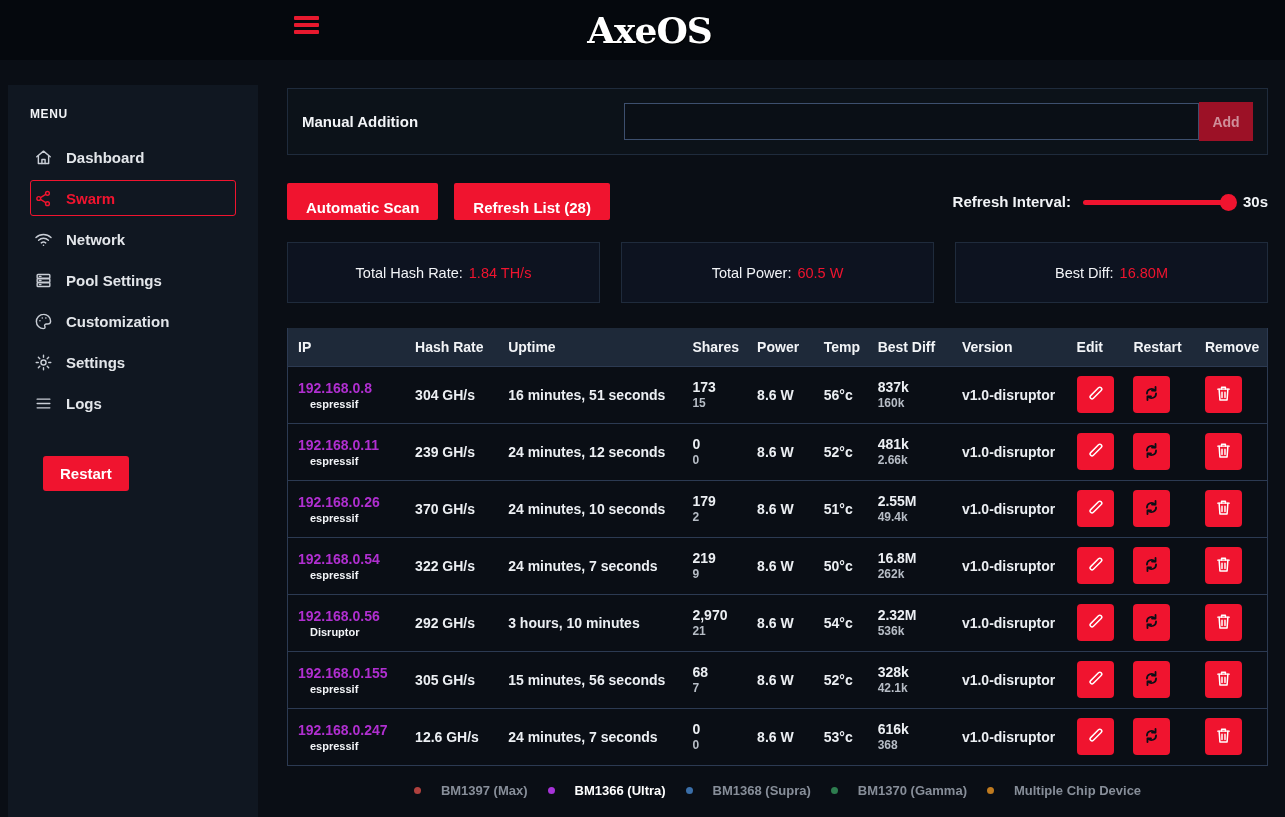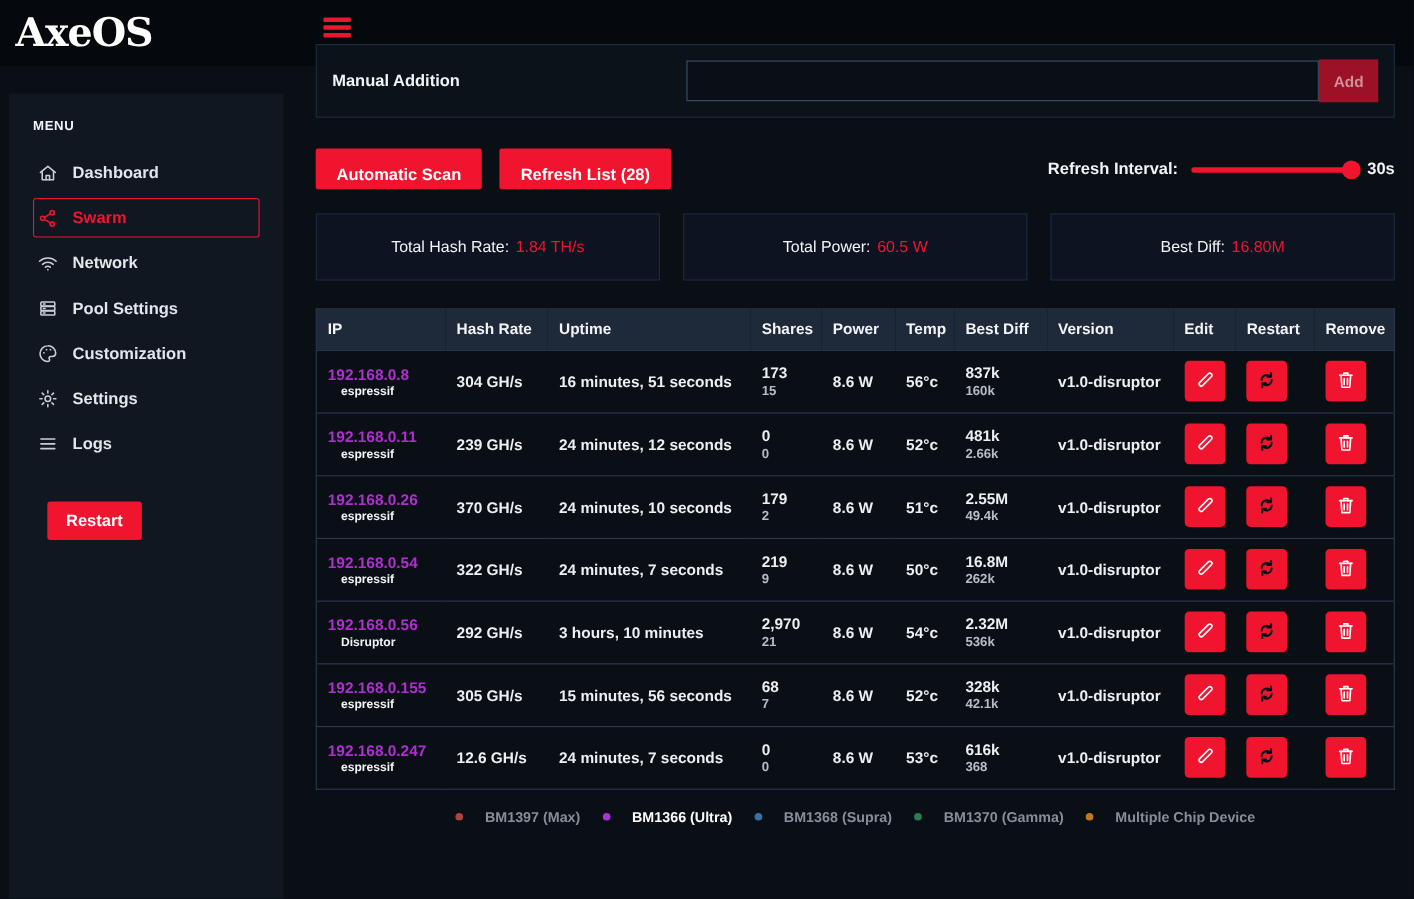--- a/index.html
+++ b/index.html
@@ -6,21 +6,21 @@
   html,body { width:1285px; height:817px; overflow:hidden; }
   body {
     background:#0a0e15;
     font-family:"Liberation Sans", sans-serif;
     color:#e8ebef;
     position:relative;
   }
   
   .topbar {
     position:absolute; top:0; left:0; width:1285px; height:60px;
-    background:#05080d; display:flex; align-items:center;
+    background:#05080d; display:flex; align-items:center;justify-content:center;
   }
   .logo {
     font-family:"DejaVu Serif", serif;
     font-weight:bold; font-style:normal;
     font-size:36px; color:#ffffff; margin-left:14px; letter-spacing:-1px;
     text-shadow:1px 1px 0 #000;
   }
   .hamburger { position:absolute; left:294px; top:16px; width:26px; height:26px; cursor:pointer; }
   .hamburger span { display:block; width:25px; height:4px; background:#e8192e; margin-bottom:3px; border-radius:1px; }
   
@@ -38,21 +38,21 @@
   .side-item.active { border-color:#f0142f; }
   .side-item.active .slabel, .side-item.active .sicon { color:#f0142f; }
   .sicon svg { width:19px; height:19px; stroke:currentColor; fill:none; stroke-width:1.8; stroke-linecap:round; stroke-linejoin:round; }
   .restart-btn {
     margin:30px 0 0 35px; background:#f0142f; color:#fff; border:none; border-radius:3px;
     font-family:inherit; font-size:15px; font-weight:bold; padding:9px 17px; cursor:pointer;
   }
   
   .main { position:absolute; left:287px; top:0; width:981px; }
   .panel {
-    margin-top:40px; border:1px solid #1f2b3c; background:#0c1219;
+    margin-top:88px; border:1px solid #1f2b3c; background:#0c1219;
     height:67px; display:flex; align-items:center; padding:0 14px;
   }
   .panel-label { width:322px; font-size:15px; font-weight:bold; color:#f2f4f7; }
   .manual-input {
     flex:1; height:37px; background:#0a0f16; border:1px solid #3d4f6e;
     color:#e8ebef; font-family:inherit; font-size:14px; padding:0 8px; outline:none;
   }
   .add-btn {
     width:54px; height:39px; background:#9c1126; border:none; color:#cf8f9a;
     font-family:inherit; font-size:14px; font-weight:bold; cursor:pointer;

